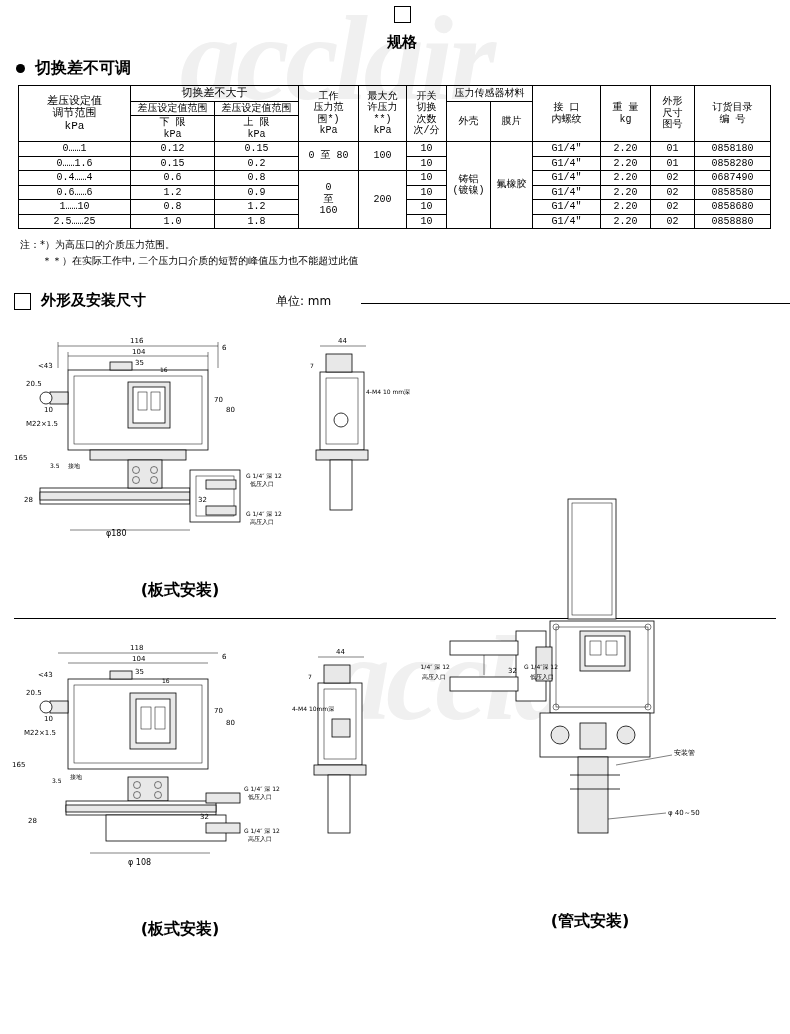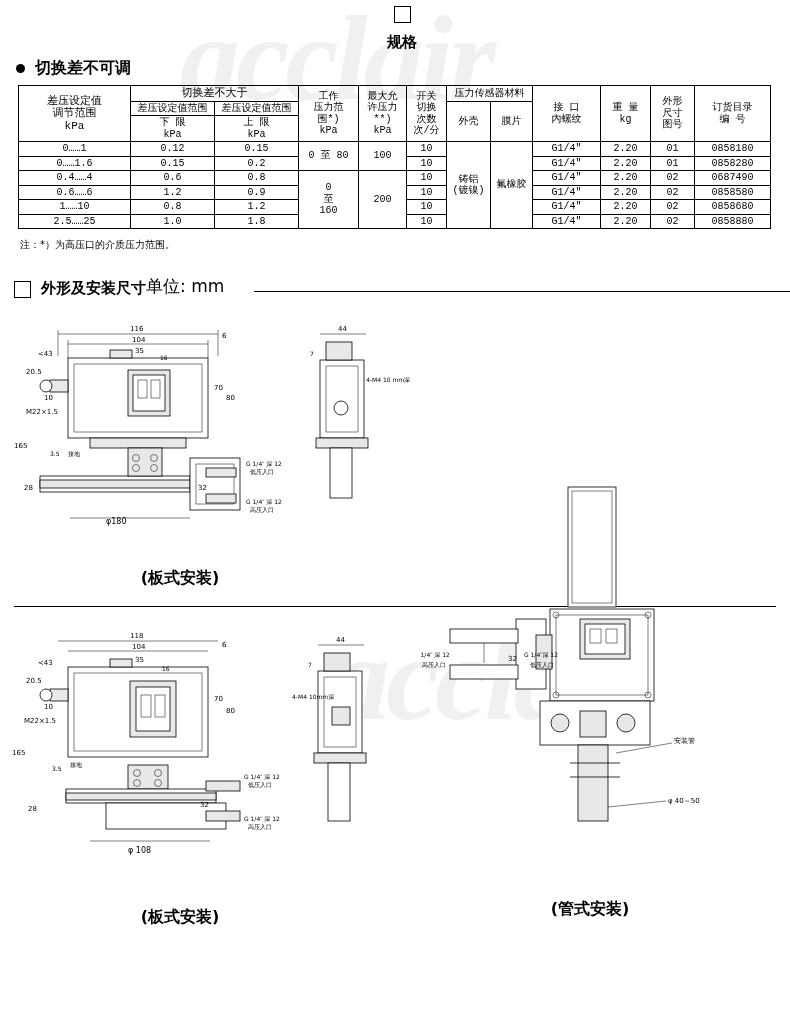--- a/index.html
+++ b/index.html
@@ -58,21 +58,21 @@
     font-weight:normal;
     line-height:1.15;
   }
   .hdr-main{font-size:11px;font-weight:bold;}
 
   .notes{margin:8px 0 0 20px;font-size:10px;font-family:"DejaVu Sans",sans-serif;line-height:1.6;}
   .notes div{white-space:nowrap;}
 
   
   .dim-head{display:flex;align-items:flex-end;margin-top:22px;padding-left:14px;}
-  .dim-unit{font-size:17px;font-family:"DejaVu Sans",sans-serif;}
+  .dim-unit{font-size:12px;font-family:"DejaVu Sans",sans-serif;margin-left:130px;}
   .dim-rule{flex:1;border-bottom:1px solid #000;margin-left:30px;margin-bottom:6px;height:1px;}
 
   .hr-long{border:0;border-top:1px solid #000;margin:8px 14px 0 14px;}
 
   .caption{font-size:16px;font-weight:bold;font-family:"DejaVu Sans",sans-serif;text-align:center;}
 
   svg text{font-family:"DejaVu Sans",sans-serif;}
   .ln{stroke:#000;stroke-width:0.8;fill:none;}
   .lnt{stroke:#000;stroke-width:0.5;fill:none;}
   .fillgray{fill:#e8e8e8;stroke:#000;stroke-width:0.8;}
@@ -253,20 +253,21 @@
           <td>G1/4″</td>
           <td>2.20</td>
           <td>02</td>
           <td>0858880</td>
         </tr>
       </tbody>
     </table>
 
     <div class="notes">
       <div>注：*）为高压口的介质压力范围。</div>
+      <div style="padding-left:22px;">＊＊）在实际工作中, 二个压力口介质的短暂的峰值压力也不能超过此值</div>
     </div>
 
     <div class="dim-head">
       <span class="sec-box" style="margin-right:10px;"></span>
       <span class="sec-title">外形及安装尺寸</span>
       <span class="dim-unit">单位: mm</span>
       <span class="dim-rule"></span>
     </div>
 
     <div style="position:relative;height:300px;">

